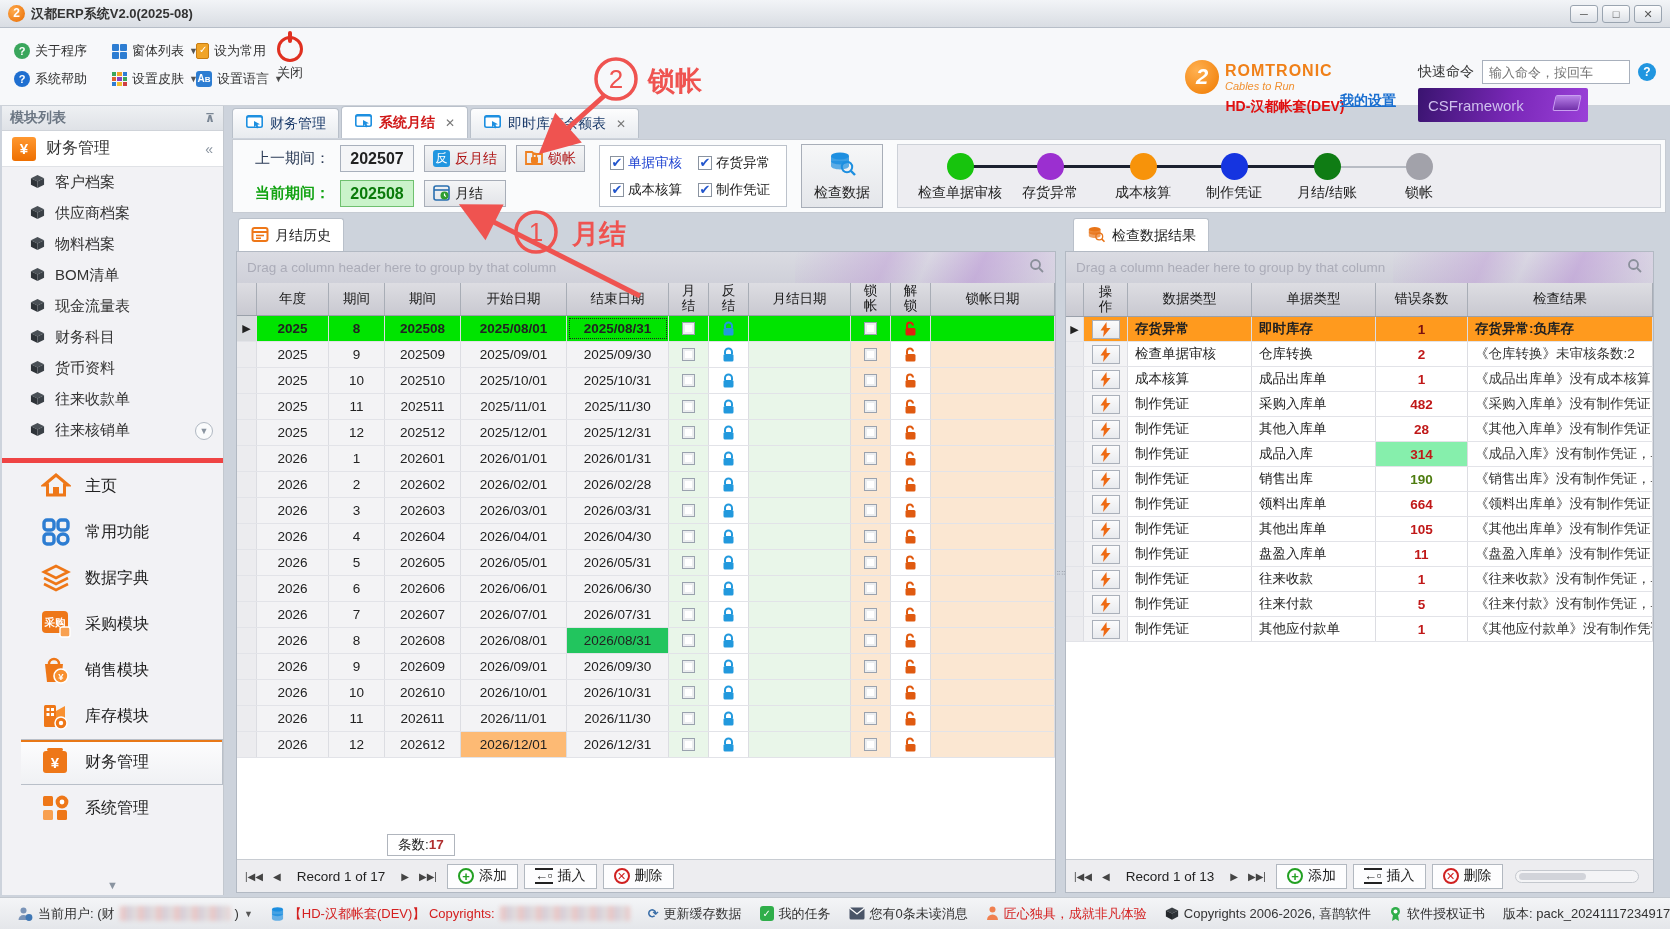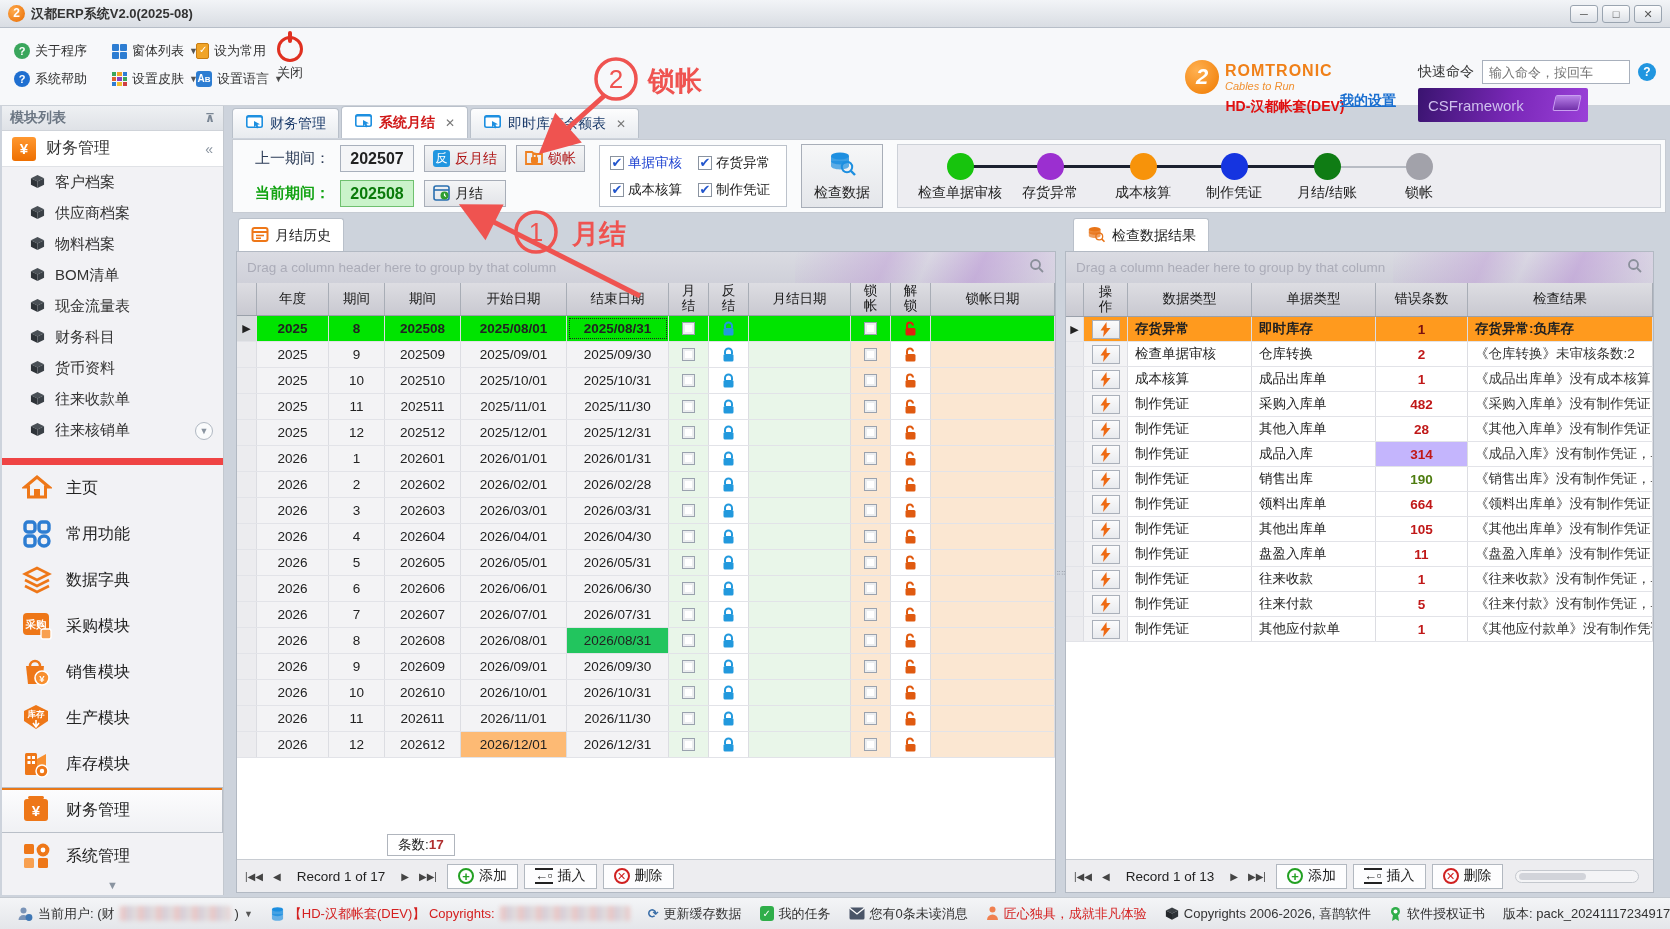--- a/index.html
+++ b/index.html
@@ -45,21 +45,21 @@
 
   
   #sidebar { left:2px; top:106px; width:222px; height:789px; background:#f2f2f5; border-right:1px solid #c3c8cf; }
   #sb-caption { height:25px; background:linear-gradient(#eef0f3,#dfe2e7); border-bottom:1px solid #cfd3d9; display:flex; align-items:center; padding:0 8px; color:#6b7683; font-weight:bold; font-size:14px; }
   #sb-pin { margin-left:auto; color:#7a8694; font-size:12px; }
   #sb-group-hd { height:36px; background:#fff; border-bottom:1px solid #e0e2e6; display:flex; align-items:center; gap:10px; padding:0 10px; font-size:16px; color:#333; }
   .ysq { width:24px; height:24px; background:linear-gradient(#ff9830,#ee6f00); border-radius:3px; color:#fff; font-weight:bold; text-align:center; line-height:24px; font-size:15px; }
   #sb-collapse { margin-left:auto; color:#8a94a0; font-size:14px; }
   .sb-item { height:31px; display:flex; align-items:center; gap:10px; padding-left:28px; font-size:15px; color:#333; }
   #sb-circlebtn { position:absolute; right:10px; top:316px; width:18px; height:18px; border:1px solid #b0b8c2; border-radius:50%; background:#fafbfc; color:#8a94a0; font-size:9px; text-align:center; line-height:16px; }
-  #sb-modules { position:absolute; left:0; top:352px; width:100%; border-top:7px solid #ef4444; }
+  #sb-modules { position:absolute; left:0; top:352px; width:100%; border-top:5px solid #ef4444;padding-left:19px; }
   .sb-mod { height:46px; display:flex; align-items:center; gap:12px; padding-left:18px; font-size:16px; color:#222; background:#f2f2f5; }
   .sb-mod.sel { background:linear-gradient(#fdfdfe,#f0f1f4); border:1px solid #b9bfc8; border-left:none; box-shadow:inset 0 2px 0 #e87818; }
   .modico { width:34px; height:34px; display:flex; align-items:center; justify-content:center; }
   #sb-bottom-arrow { position:absolute; bottom:4px; left:50%; transform:translateX(-50%); color:#8a94a0; font-size:11px; }
 
   
   #tabbar { left:232px; top:108px; width:1434px; height:30px; display:flex; gap:2px; align-items:flex-end; }
   .dtab { height:30px; display:flex; align-items:center; gap:6px; padding:0 12px; border:1px solid #b9c0ca; border-bottom:none; border-radius:4px 4px 0 0; background:linear-gradient(#fdfdfe,#e8ebef); font-size:14px; color:#1a3a6a; }
   .dtab.active { background:#fff; font-weight:bold; color:#d01818; height:32px; }
   .tab-x { color:#777; font-size:12px; margin-left:4px; }
@@ -340,30 +340,20 @@
             <path d="M9 9 a5 5 0 0 1 10 0" fill="none" stroke="#ee7718" stroke-width="2.4"></path>
             <circle cx="21" cy="21" r="7" fill="#f89030" stroke="#fff" stroke-width="1.6"></circle>
             <text x="21" y="25" text-anchor="middle" font-size="9.5" font-weight="bold" fill="#fff">¥</text>
           </svg>
         </span>
         <span>销售模块</span>
       </div>
       <div class="sb-mod">
         <span class="modico">
           <svg width="32" height="30" viewBox="0 0 32 30">
-            <path d="M15 2 L27 8 v10 L15 26 L3 18 V8 z" fill="#ee7718"></path>
-            <text x="15" y="14" text-anchor="middle" font-size="8.5" font-weight="bold" fill="#fff">库存</text>
-            <path d="M15 17 v6 M12 20 l3 4 3 -4" stroke="#fff" stroke-width="1.6" fill="none"></path>
-          </svg>
-        </span>
-        <span>生产模块</span>
-      </div>
-      <div class="sb-mod">
-        <span class="modico">
-          <svg width="32" height="30" viewBox="0 0 32 30">
             <rect x="4" y="4" width="12" height="22" rx="1.5" fill="#ee7718"></rect>
             <rect x="6.5" y="7" width="3" height="3" fill="#fff"></rect>
             <rect x="11" y="7" width="3" height="3" fill="#fff"></rect>
             <rect x="6.5" y="12" width="3" height="3" fill="#fff"></rect>
             <rect x="11" y="12" width="3" height="3" fill="#fff"></rect>
             <path d="M16 10 l9 -5 v21 h-9 z" fill="#f89030"></path>
             <circle cx="21" cy="22" r="6" fill="#ee7718" stroke="#fff" stroke-width="1.5"></circle>
             <circle cx="21" cy="22" r="2.2" fill="#fff"></circle>
           </svg>
         </span>
@@ -1161,21 +1151,21 @@
         <div style="background:#ececef;font-size:11px;"></div>
         <div style="background:#f3f3f5">
           <span style="display:inline-flex;align-items:center;justify-content:center;width:28px;height:19px;border:1px solid #aab0ba;background:linear-gradient(#fbfbfc,#e8eaee);">
             <svg width="13" height="15" viewBox="0 0 12 15">
               <path d="M7 0 L1 8.5 h3.4 L3.6 15 L11 6 H7.2 z" fill="#ee6a14"></path>
             </svg>
           </span>
         </div>
         <div style="background:#fff;justify-content:flex-start;padding-left:7px;">制作凭证</div>
         <div style="background:#fff;justify-content:flex-start;padding-left:7px;">成品入库</div>
-        <div style="background:#c4b5fd;color:#c01818;font-weight:bold;">314</div>
+        <div style="background:#86efac;color:#c01818;font-weight:bold;">314</div>
         <div style="background:#fff;justify-content:flex-start;padding-left:7px;color:#333;">《成品入库》没有制作凭证，单据数:314</div>
       </div>
       <div class="grow" style="grid-template-columns: 18px 44px 124px 124px 92px auto; height: 25px;">
         <div style="background:#ececef;font-size:11px;"></div>
         <div style="background:#f3f3f5">
           <span style="display:inline-flex;align-items:center;justify-content:center;width:28px;height:19px;border:1px solid #aab0ba;background:linear-gradient(#fbfbfc,#e8eaee);">
             <svg width="13" height="15" viewBox="0 0 12 15">
               <path d="M7 0 L1 8.5 h3.4 L3.6 15 L11 6 H7.2 z" fill="#ee6a14"></path>
             </svg>
           </span>

